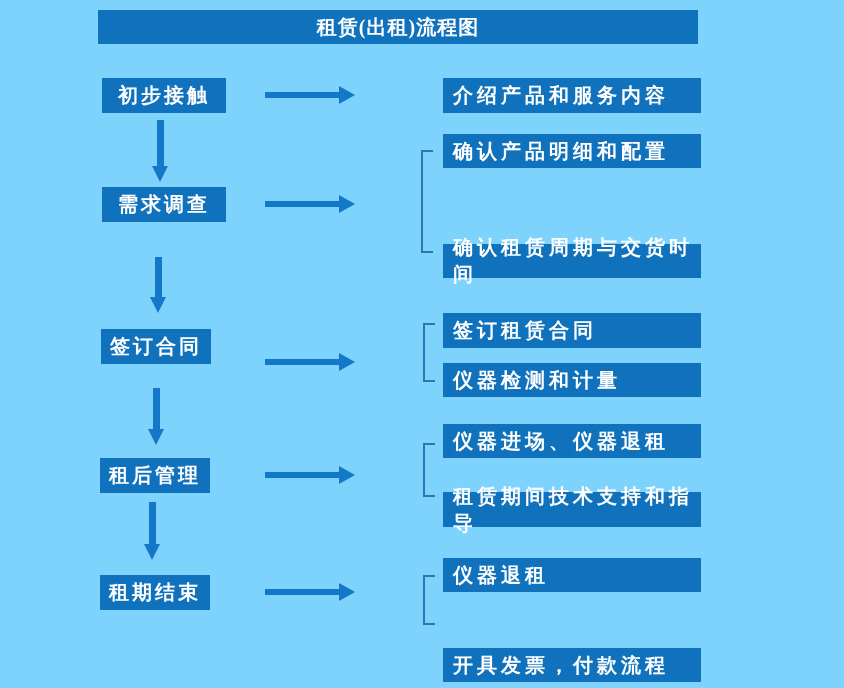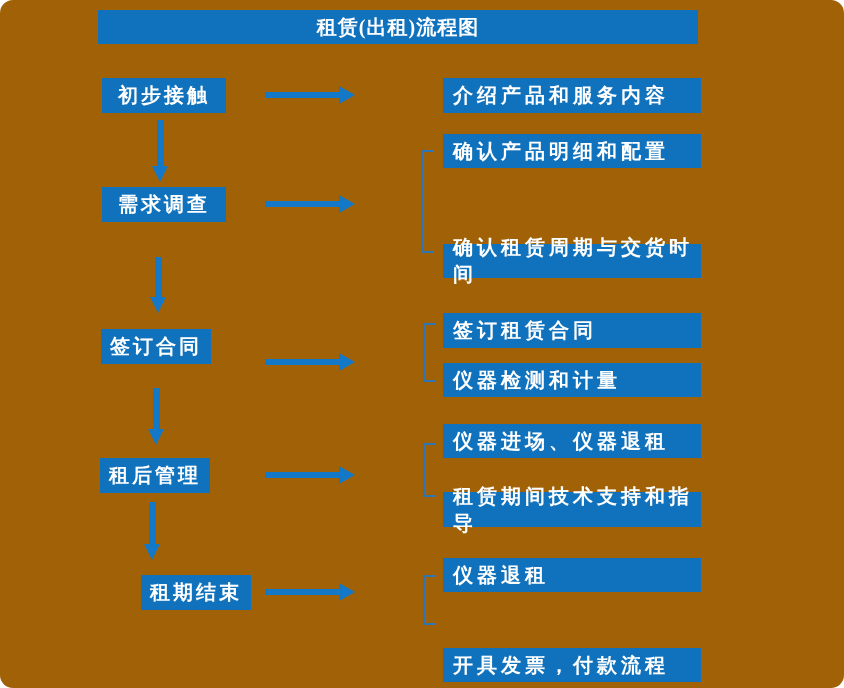--- a/index.html
+++ b/index.html
@@ -1,19 +1,18 @@
 <!DOCTYPE html>
 <html><head>
 <meta charset="utf-8">
 <style>
   html,body{margin:0;padding:0;background:#ffffff;}
   #canvas{
-    position:relative;width:844px;height:688px;background:#a16207;overflow:hidden;
+    position:relative;width:844px;height:688px;background:#7dd3fc;overflow:hidden;
     font-family:"Liberation Serif","DejaVu Serif",serif;
-    border-radius:13px;
   }
   .bluebox{
     position:absolute;background:#1072BC;color:#ffffff;font-weight:bold;
     display:flex;align-items:center;box-sizing:border-box;
   }
   .titlebar{
     left:98px;top:10px;width:600px;height:34px;
     justify-content:center;font-size:20px;letter-spacing:1px;
   }
   .lbox{
@@ -45,21 +44,21 @@
 <body>
 
 <div id="canvas">
 
   <div class="bluebox titlebar">租赁(出租)流程图</div>
 
   <div class="bluebox lbox" style="left:102px;top:78px;width:124px;">初步接触</div>
   <div class="bluebox lbox" style="left:102px;top:187px;width:124px;">需求调查</div>
   <div class="bluebox lbox" style="left:101px;top:329px;width:110px;">签订合同</div>
   <div class="bluebox lbox" style="left:100px;top:458px;width:110px;">租后管理</div>
-  <div class="bluebox lbox" style="left:100px;top:575px;width:110px;margin-left:41px;">租期结束</div>
+  <div class="bluebox lbox" style="left:100px;top:575px;width:110px;">租期结束</div>
 
   <div class="varrow" style="left:157px;top:120px;height:46px;"></div>
   <div class="varrow" style="left:155px;top:257px;height:40px;"></div>
   <div class="varrow" style="left:153px;top:388px;height:41px;"></div>
   <div class="varrow" style="left:149px;top:502px;height:42px;"></div>
 
   <div class="harrow" style="left:265px;top:92px;width:74px;"></div>
   <div class="harrow" style="left:265px;top:201px;width:74px;"></div>
   <div class="harrow" style="left:265px;top:359px;width:74px;"></div>
   <div class="harrow" style="left:265px;top:472px;width:74px;"></div>

